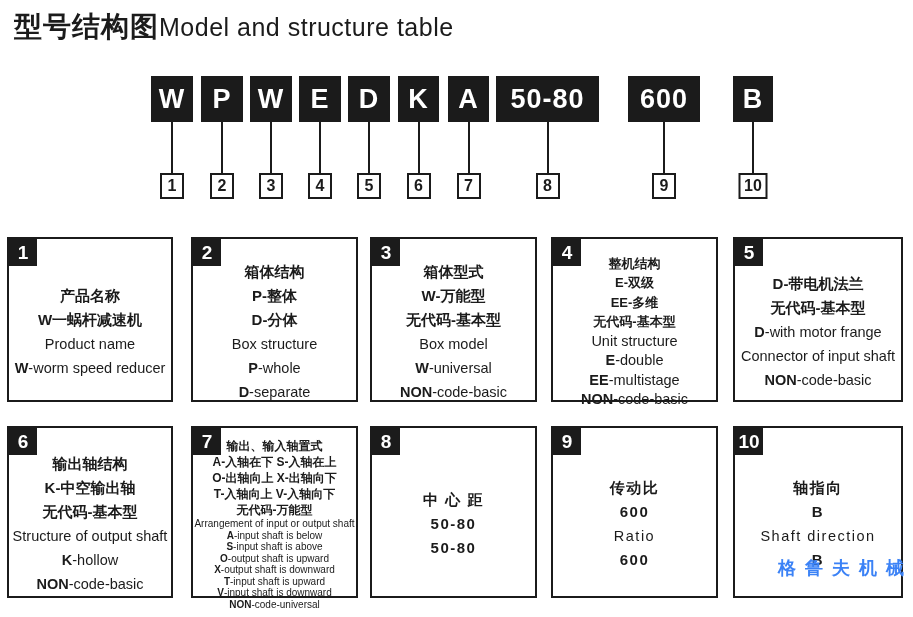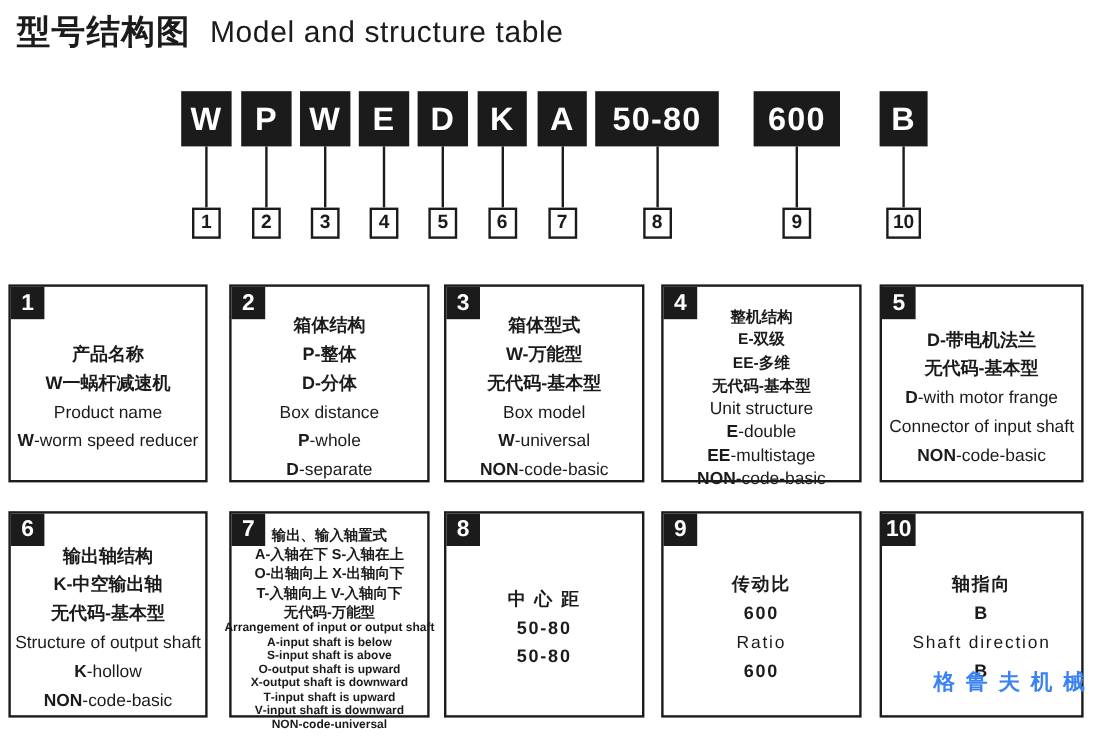--- a/index.html
+++ b/index.html
@@ -1,20 +1,20 @@
 <!DOCTYPE html>
 <html><head>
 <meta charset="utf-8">
 <style>
   html,body{margin:0;padding:0;background:#fff;}
   #page{position:relative;width:913px;height:617px;background:#fff;overflow:hidden;
         font-family:"Liberation Sans","DejaVu Sans",sans-serif;color:#1b1b1b;}
 
   
-  .title{position:absolute;left:14px;top:8px;display:flex;align-items:center;gap:16px;}
+  .title{position:absolute;left:14px;top:8px;display:flex;align-items:center;gap:0;}
   .title .zh-t{font-size:28px;font-weight:700;letter-spacing:1px;}
   .title .en-t{font-size:25px;font-weight:400;letter-spacing:.5px;}
 
   
   .seg{position:absolute;top:76px;height:121px;}
   .code-box{position:absolute;left:0;top:0;width:100%;height:46px;background:#1b1b1b;
             color:#fff;display:flex;align-items:center;justify-content:center;
             font-weight:700;font-size:27px;letter-spacing:1px;}
   .drop{position:absolute;left:50%;top:46px;width:2px;height:51px;background:#1b1b1b;transform:translateX(-1px);}
   .num-box{position:absolute;top:97px;left:50%;transform:translateX(-50%);
@@ -28,21 +28,21 @@
   .badge{position:absolute;left:0;top:0;width:28px;height:27px;background:#1b1b1b;
          color:#fff;display:flex;align-items:center;justify-content:center;
          font-weight:700;font-size:19px;}
   .lines{position:absolute;inset:0;display:flex;flex-direction:column;
          justify-content:center;align-items:center;text-align:center;margin-top:24px;}
   .ln{line-height:24px;font-size:14.5px;white-space:nowrap;}
   .ln.zh{font-weight:700;font-size:15px;}
   .tight .ln{line-height:19.5px;}
   .tight .ln.zh{font-size:13px;}
   .dense .ln.zh{font-size:12px;line-height:16px;}
-  .dense .ln.xs{font-size:10px;line-height:11.5px;font-weight:700;}
+  .dense .ln.xs{font-size:10px;line-height:11.5px;font-weight:400;}
   .ls .ln{letter-spacing:1.5px;}
 
   
   .watermark{position:absolute;left:738px;top:556px;width:175px;text-align:center;z-index:5;}
   .wm-zh{font-size:18px;font-weight:700;color:#3b82f6;letter-spacing:9px;white-space:nowrap;
          font-family:"DejaVu Sans","Liberation Sans",sans-serif;text-align:right;}
   .wm-url{font-size:21px;font-weight:700;color:#EC6A6A;white-space:nowrap;margin-top:2px;}
 </style>
 </head>
 <body>
@@ -114,21 +114,21 @@
       <div class="ln cl"><b>W</b>-worm speed reducer</div>
     </div>
   </div>
 
   <div class="dbox" style="left:191px;top:237px;width:167px;height:165px">
     <div class="badge">2</div>
     <div class="lines">
       <div class="ln zh">箱体结构</div>
       <div class="ln zh">P-整体</div>
       <div class="ln zh">D-分体</div>
-      <div class="ln">Box distance</div>
+      <div class="ln">Box structure</div>
       <div class="ln cl"><b>P</b>-whole</div>
       <div class="ln cl"><b>D</b>-separate</div>
     </div>
   </div>
 
   <div class="dbox" style="left:370px;top:237px;width:167px;height:165px">
     <div class="badge">3</div>
     <div class="lines">
       <div class="ln zh">箱体型式</div>
       <div class="ln zh">W-万能型</div>

